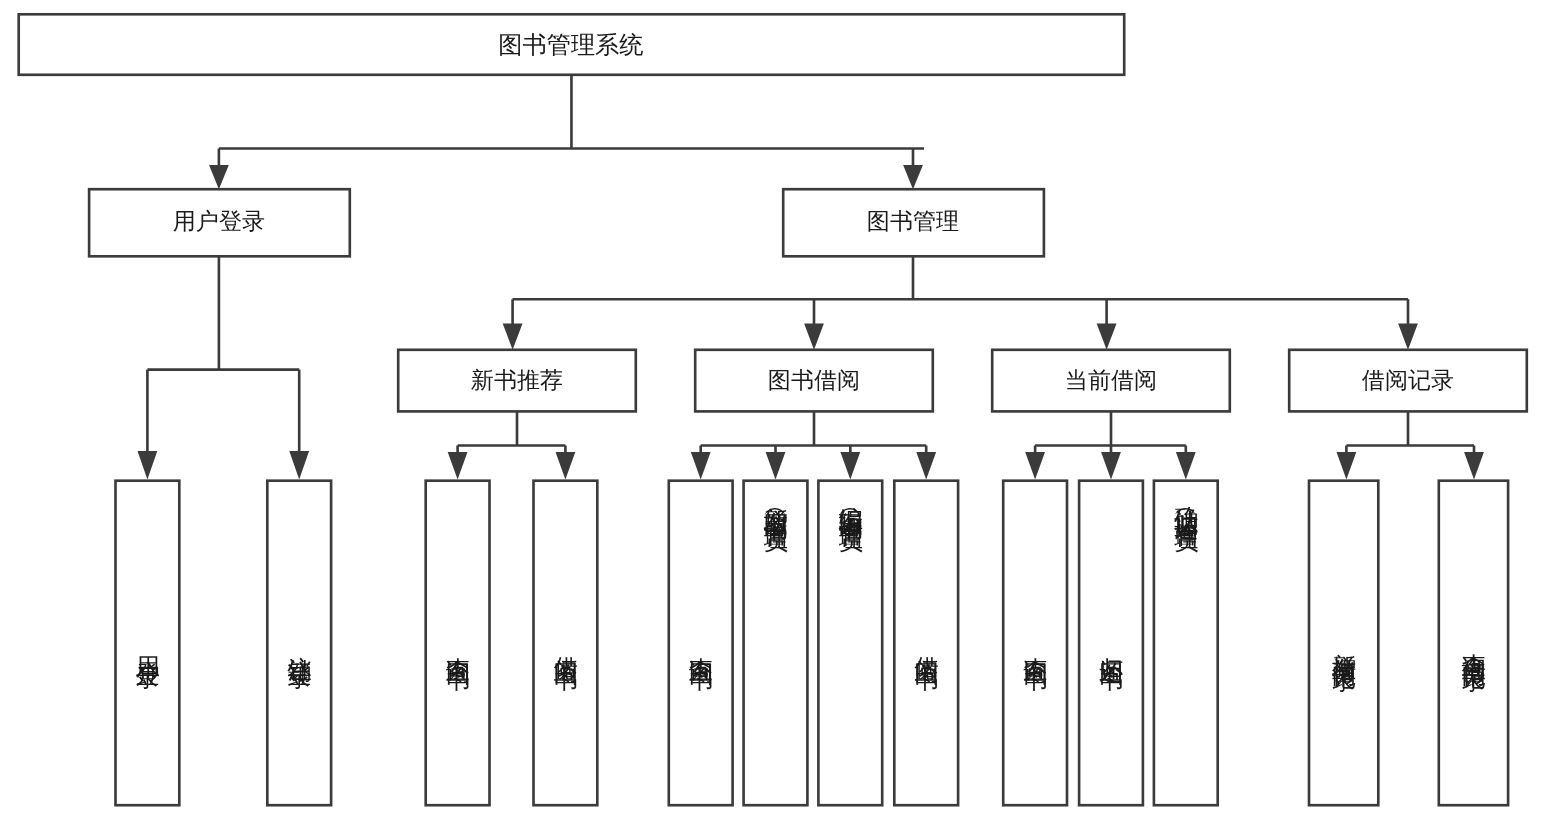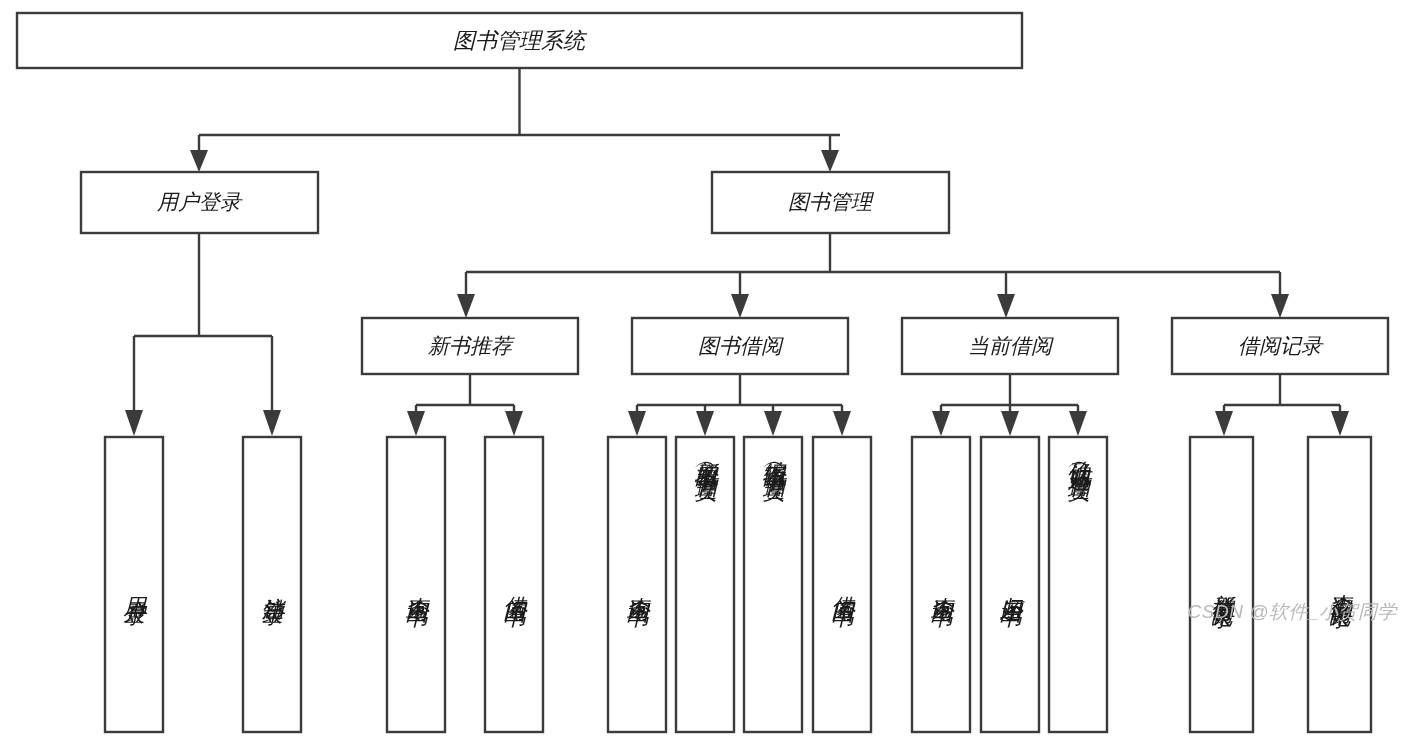--- a/index.html
+++ b/index.html
@@ -12,21 +12,20 @@
     height: 747px;
     font-family: "Liberation Sans", "DejaVu Sans", sans-serif;
     overflow: hidden;
     position: relative;
   }
   #diagram-root {
     position: relative;
     width: 1405px;
     height: 631px;
     background: #ffffff;
-    font-style: italic;
   }
   svg.diagram-canvas {
     position: absolute;
     left: 0;
     top: 0;
     width: 1405px;
     height: 747px;
     display: block;
   }
   .node-box {
@@ -269,15 +268,14 @@
   </div>
 
   <div class="leaf-wrap" style="left:1190px; top:437px; width:63px; height:295px;">
     <span class="leaf-text">新增借阅记录</span>
   </div>
 
   <div class="leaf-wrap" style="left:1308px; top:437px; width:63px; height:295px;">
     <span class="leaf-text">查询借阅记录</span>
   </div>
 
-  <div class="watermark">CSDN @软件_小贺同学</div>
 
 </div>
 
 </body></html>

